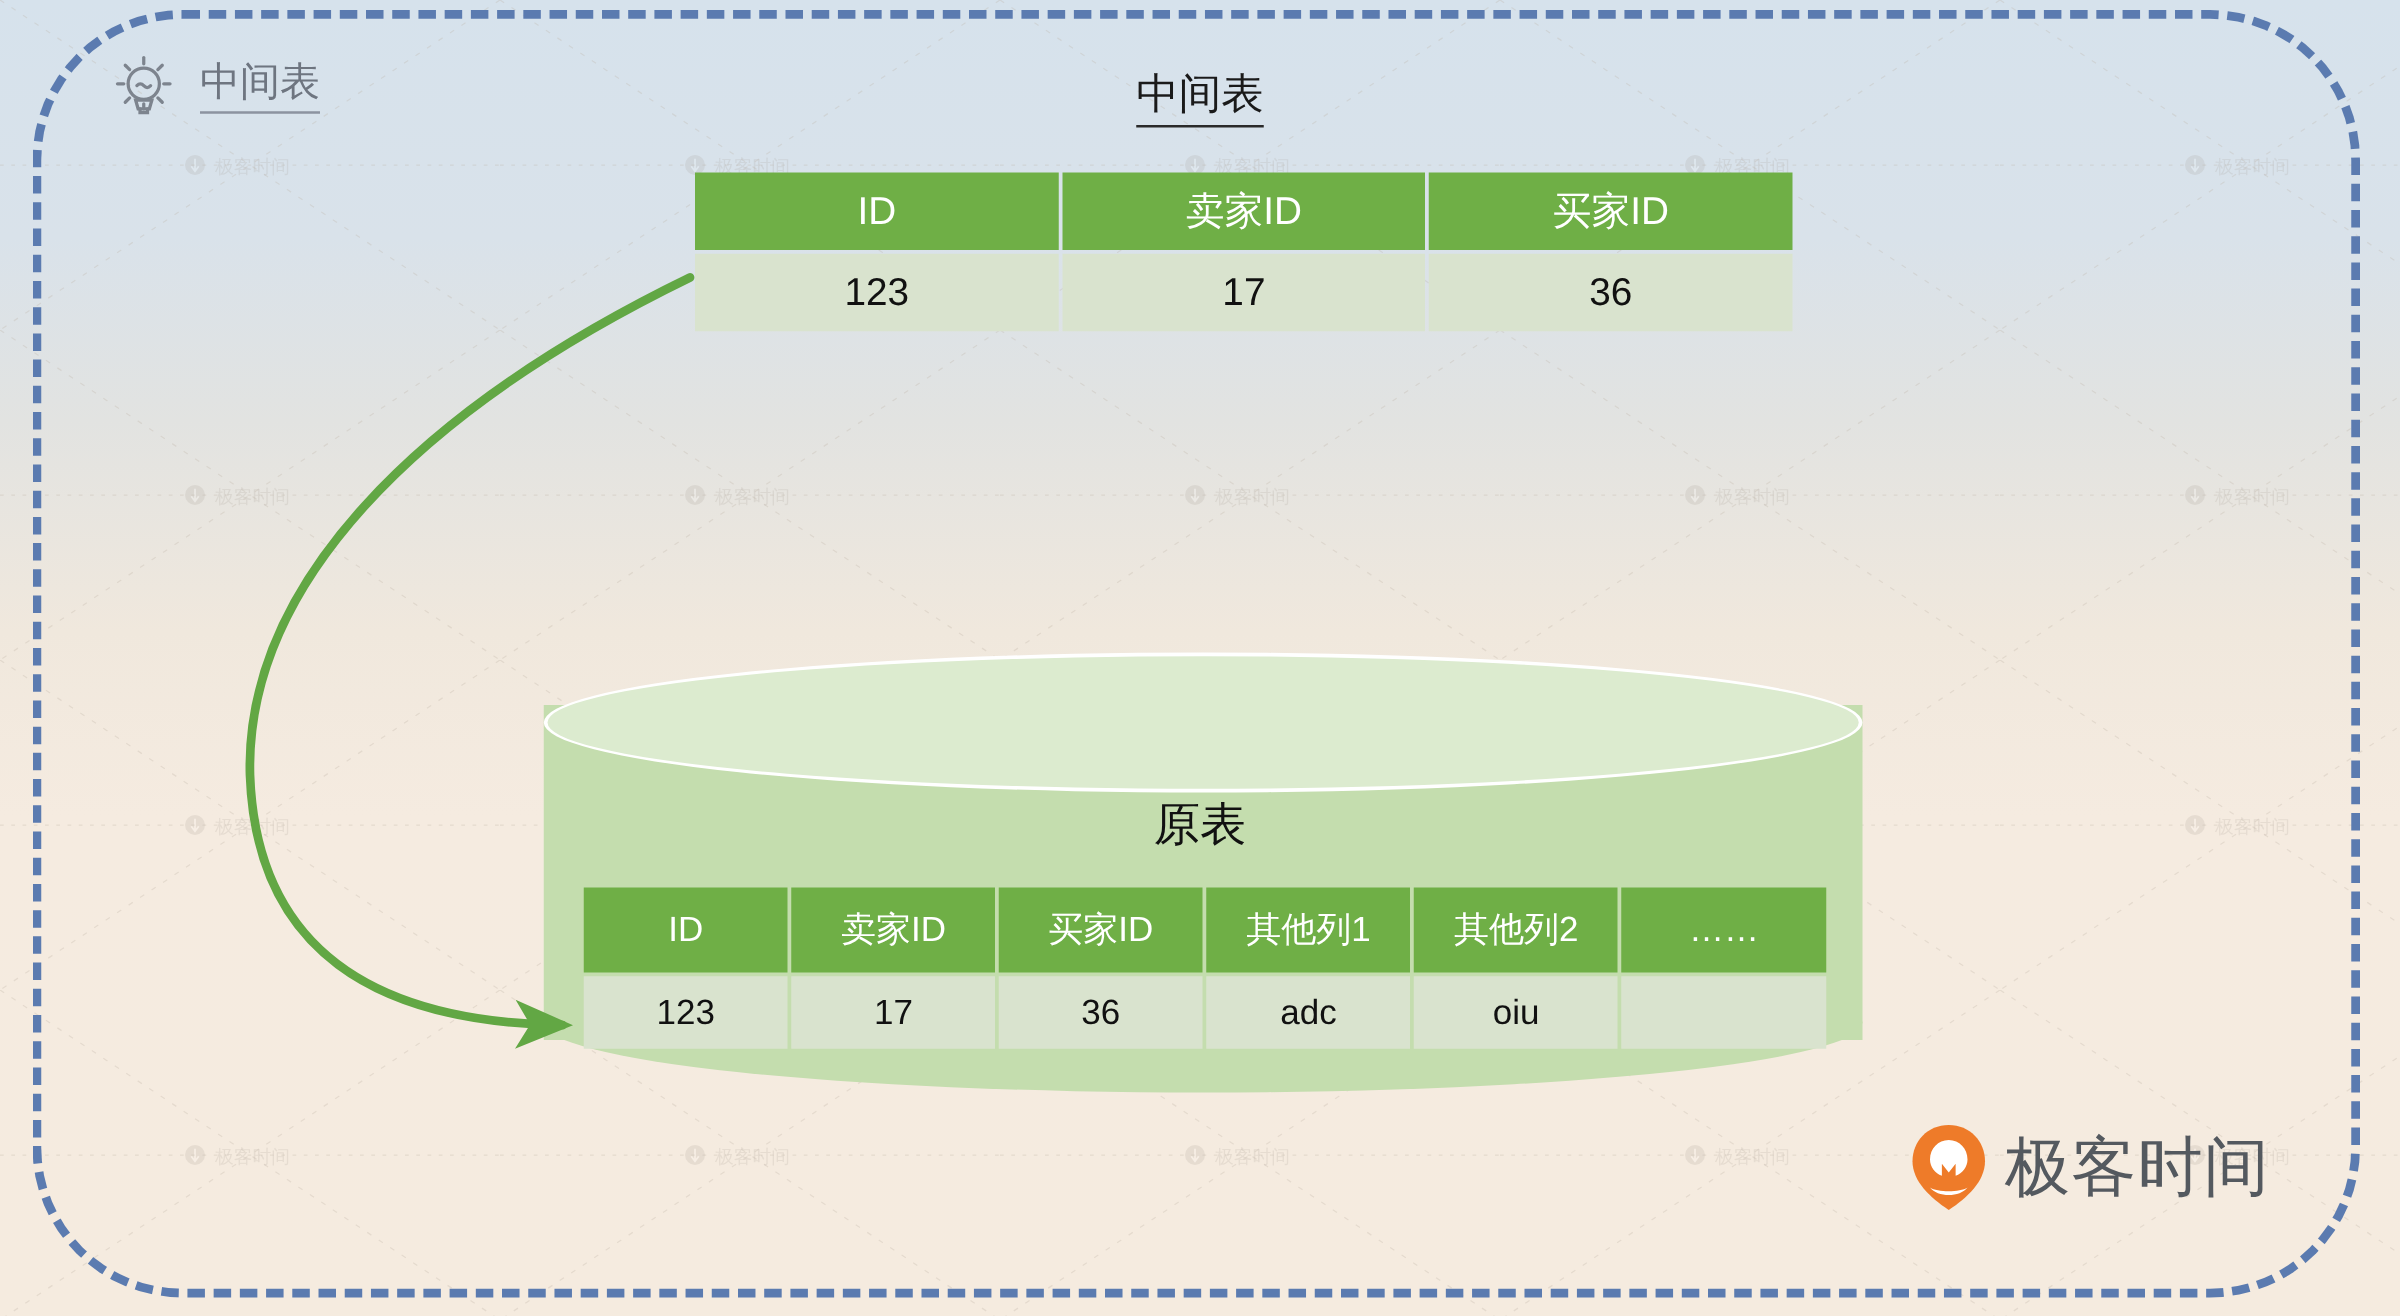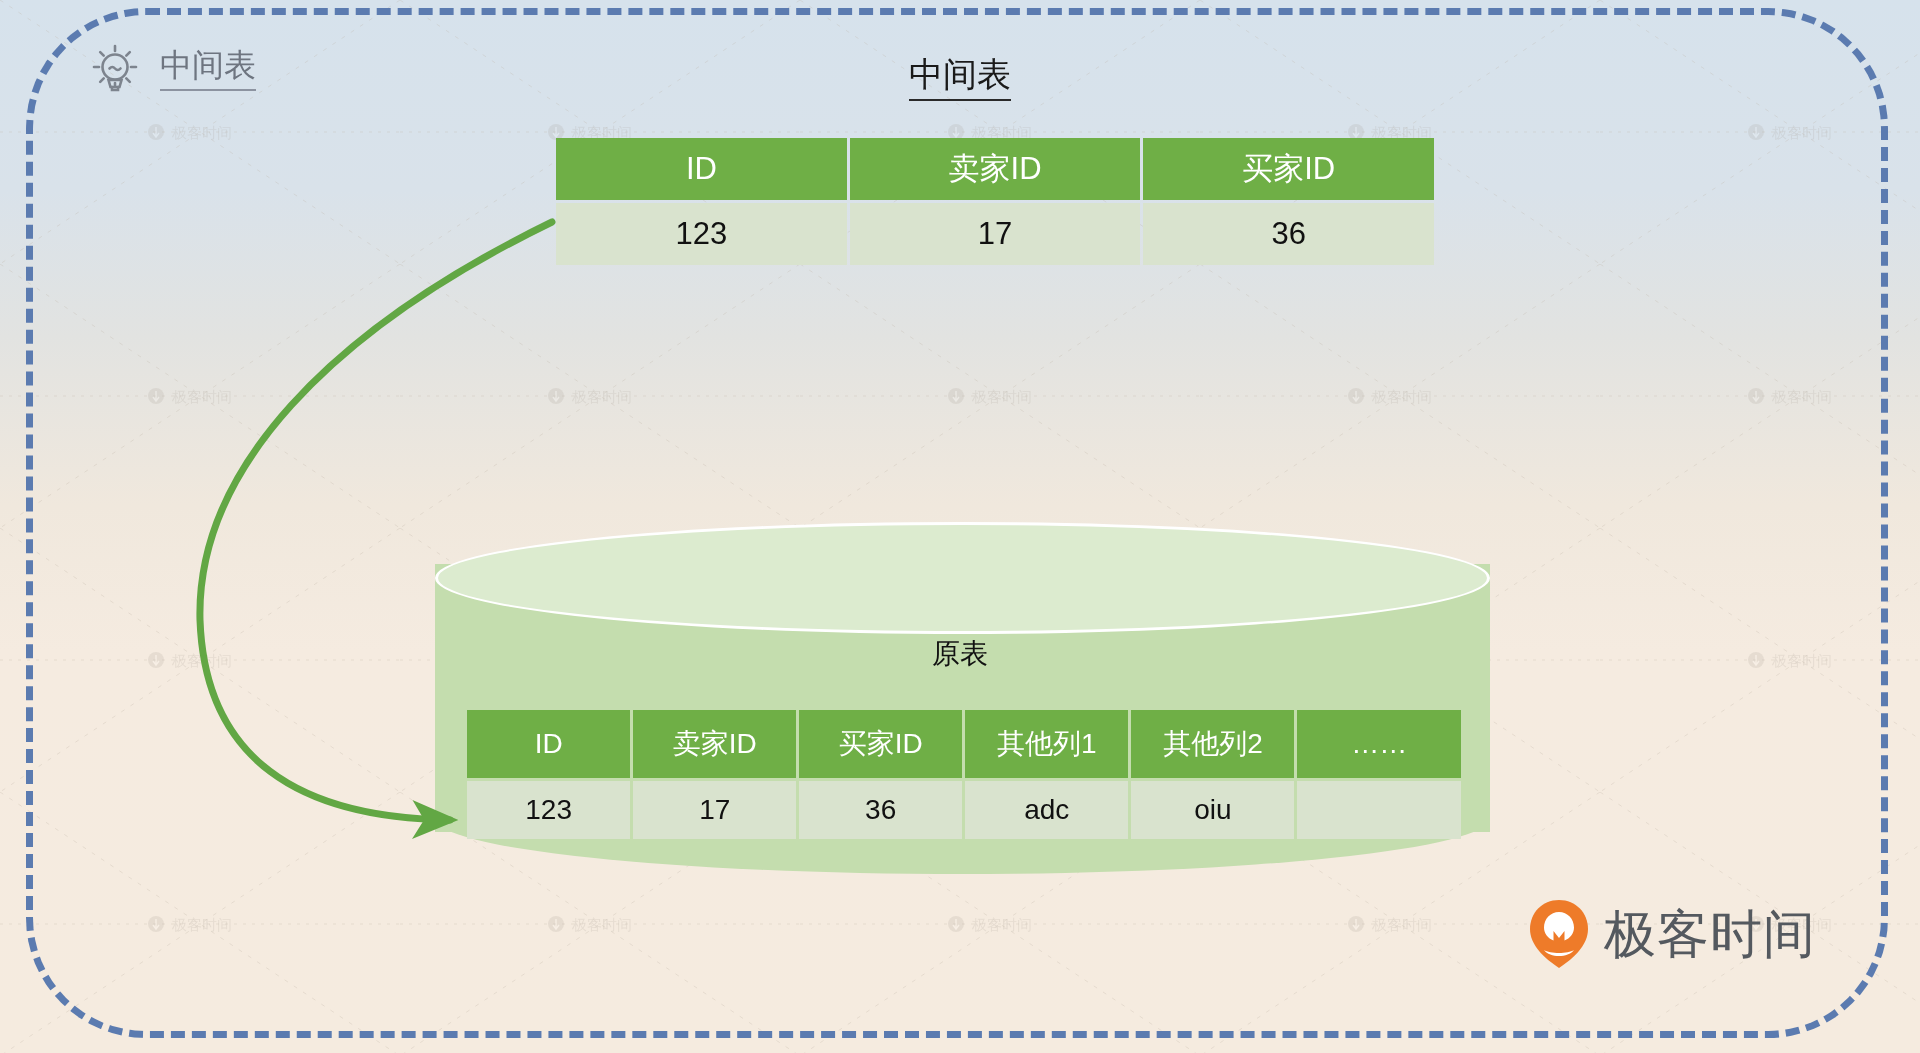--- a/index.html
+++ b/index.html
@@ -133,21 +133,21 @@
     border: 3px solid #ffffff;
     border-radius: 50%;
   }
 
   #orig-table-title {
     position: absolute;
     left: 0;
     top: 635px;
     width: 1920px;
     text-align: center;
-    font-size: 28px;
+    font-size: 37px;
     color: #111;
   }
 
   #orig-table {
     position: absolute;
     left: 464px;
     top: 707px;
     width: 1000px;
     border-collapse: separate;
     border-spacing: 3px;

